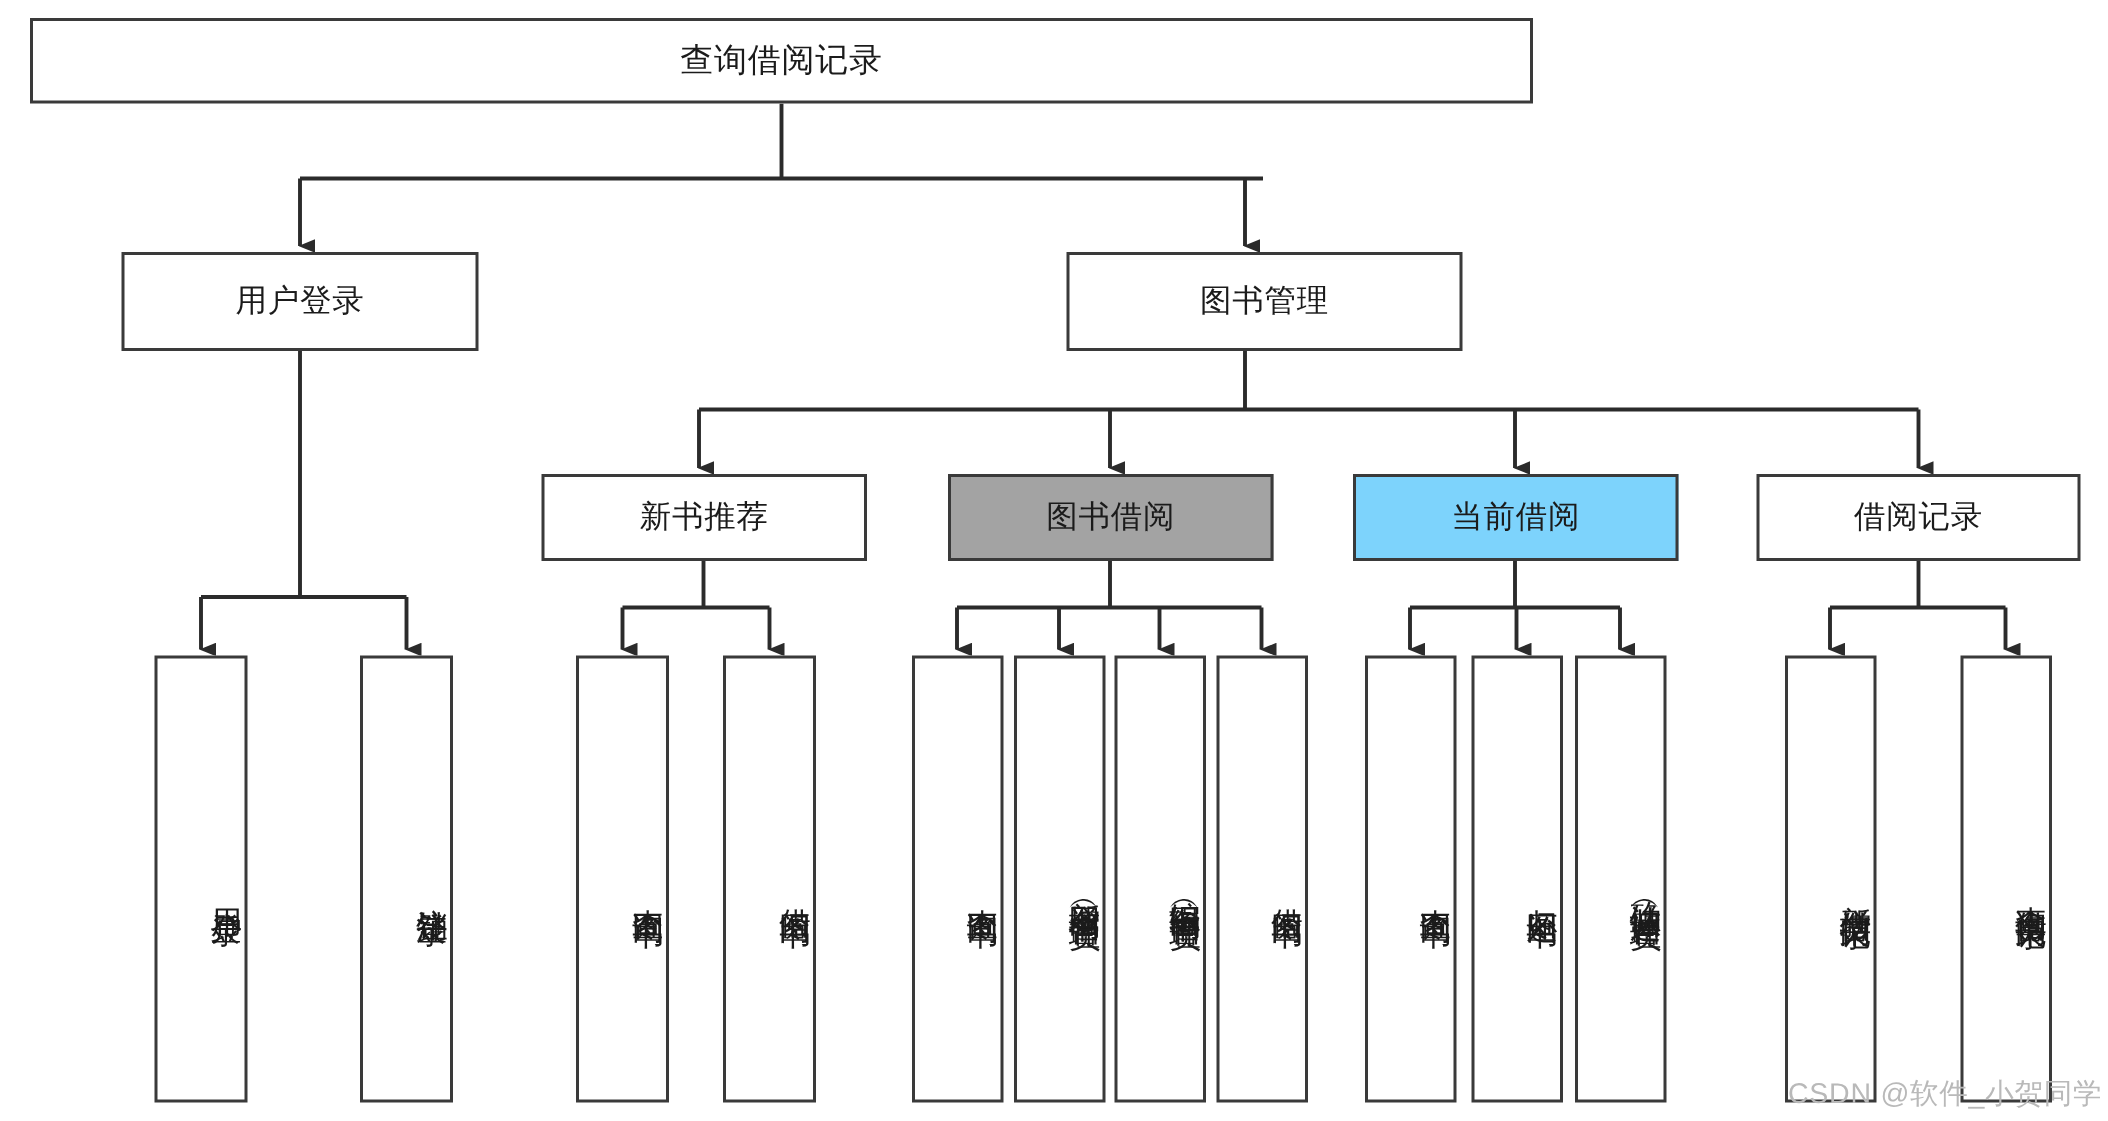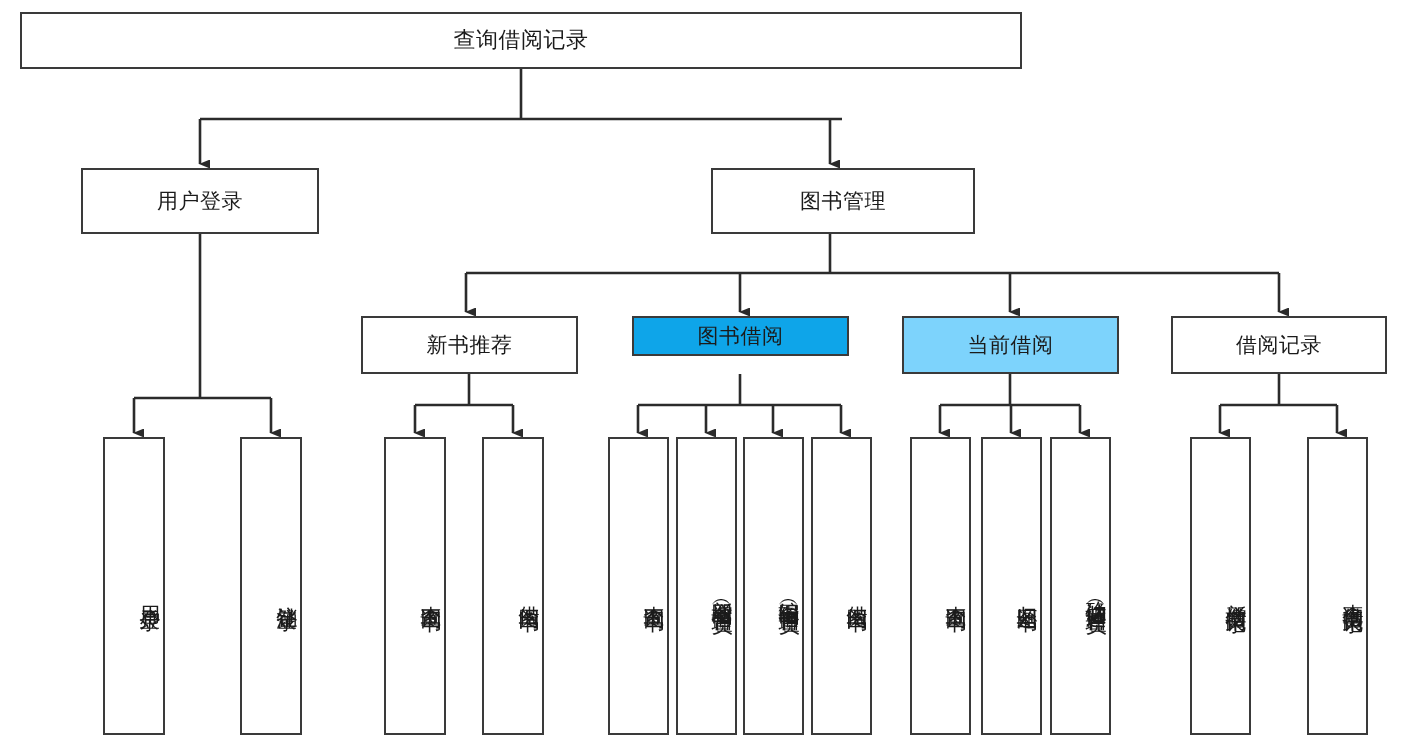--- a/index.html
+++ b/index.html
@@ -116,32 +116,33 @@
       <path d="M1337,405 L1337,433" marker-end="url(#arrow)"></path>
     </g>
   </svg>
 
   <div class="node node-h node-root" style="left: 20px; top: 12px; width: 1002px; height: 57px; border-color: rgb(58, 58, 58); background: rgb(255, 255, 255); color: rgb(27, 27, 27);">查询借阅记录</div>
 
   <div class="node node-h" style="left: 81px; top: 168px; width: 238px; height: 66px; border-color: rgb(58, 58, 58); background: rgb(255, 255, 255); color: rgb(27, 27, 27);">用户登录</div>
   <div class="node node-h" style="left: 711px; top: 168px; width: 264px; height: 66px; border-color: rgb(58, 58, 58); background: rgb(255, 255, 255); color: rgb(27, 27, 27);">图书管理</div>
 
   <div class="node node-h" style="left: 361px; top: 316px; width: 217px; height: 58px; border-color: rgb(58, 58, 58); background: rgb(255, 255, 255); color: rgb(27, 27, 27);">新书推荐</div>
-  <div class="node node-h" style="left: 632px; top: 316px; width: 217px; height: 40px; border-color: rgb(58, 58, 58); background: #0ea5e9; color: rgb(27, 27, 27);">图书借阅</div>
+  <div class="node node-h" style="left: 632px; top: 316px; width: 217px; height: 58px; border-color: rgb(58, 58, 58); background: #a3a3a3; color: rgb(27, 27, 27);">图书借阅</div>
   <div class="node node-h" style="left: 902px; top: 316px; width: 217px; height: 58px; border-color: rgb(58, 58, 58); background: #7dd3fc; color: rgb(27, 27, 27);">当前借阅</div>
   <div class="node node-h" style="left: 1171px; top: 316px; width: 216px; height: 58px; border-color: rgb(58, 58, 58); background: rgb(255, 255, 255); color: rgb(27, 27, 27);">借阅记录</div>
 
   <div class="node node-leaf" style="left: 103px; top: 437px; width: 62px; height: 298px; border-color: rgb(58, 58, 58); background: rgb(255, 255, 255); color: rgb(27, 27, 27);">用户登录</div>
   <div class="node node-leaf" style="left: 240px; top: 437px; width: 62px; height: 298px; border-color: rgb(58, 58, 58); background: rgb(255, 255, 255); color: rgb(27, 27, 27);">注销登录</div>
   <div class="node node-leaf" style="left: 384px; top: 437px; width: 62px; height: 298px; border-color: rgb(58, 58, 58); background: rgb(255, 255, 255); color: rgb(27, 27, 27);">查询图书</div>
   <div class="node node-leaf" style="left: 482px; top: 437px; width: 62px; height: 298px; border-color: rgb(58, 58, 58); background: rgb(255, 255, 255); color: rgb(27, 27, 27);">借阅图书</div>
   <div class="node node-leaf" style="left: 608px; top: 437px; width: 61px; height: 298px; border-color: rgb(58, 58, 58); background: rgb(255, 255, 255); color: rgb(27, 27, 27);">查询图书</div>
   <div class="node node-leaf" style="left: 676px; top: 437px; width: 61px; height: 298px; border-color: rgb(58, 58, 58); background: rgb(255, 255, 255); color: rgb(27, 27, 27);">新增图书（管理员）</div>
   <div class="node node-leaf" style="left: 743px; top: 437px; width: 61px; height: 298px; border-color: rgb(58, 58, 58); background: rgb(255, 255, 255); color: rgb(27, 27, 27);">编辑图书（管理员）</div>
   <div class="node node-leaf" style="left: 811px; top: 437px; width: 61px; height: 298px; border-color: rgb(58, 58, 58); background: rgb(255, 255, 255); color: rgb(27, 27, 27);">借阅图书</div>
   <div class="node node-leaf" style="left: 910px; top: 437px; width: 61px; height: 298px; border-color: rgb(58, 58, 58); background: rgb(255, 255, 255); color: rgb(27, 27, 27);">查询图书</div>
   <div class="node node-leaf" style="left: 981px; top: 437px; width: 61px; height: 298px; border-color: rgb(58, 58, 58); background: rgb(255, 255, 255); color: rgb(27, 27, 27);">归还图书</div>
   <div class="node node-leaf" style="left: 1050px; top: 437px; width: 61px; height: 298px; border-color: rgb(58, 58, 58); background: rgb(255, 255, 255); color: rgb(27, 27, 27);">确认归还（管理员）</div>
   <div class="node node-leaf" style="left: 1190px; top: 437px; width: 61px; height: 298px; border-color: rgb(58, 58, 58); background: rgb(255, 255, 255); color: rgb(27, 27, 27);">新增借阅记录</div>
   <div class="node node-leaf" style="left: 1307px; top: 437px; width: 61px; height: 298px; border-color: rgb(58, 58, 58); background: rgb(255, 255, 255); color: rgb(27, 27, 27);">查询借阅记录</div>
 
+  <div class="watermark" style="left: 1192px; top: 716px; color: rgb(185, 185, 185);">CSDN @软件_小贺同学</div>
 
 </div>
 
 </body></html>

